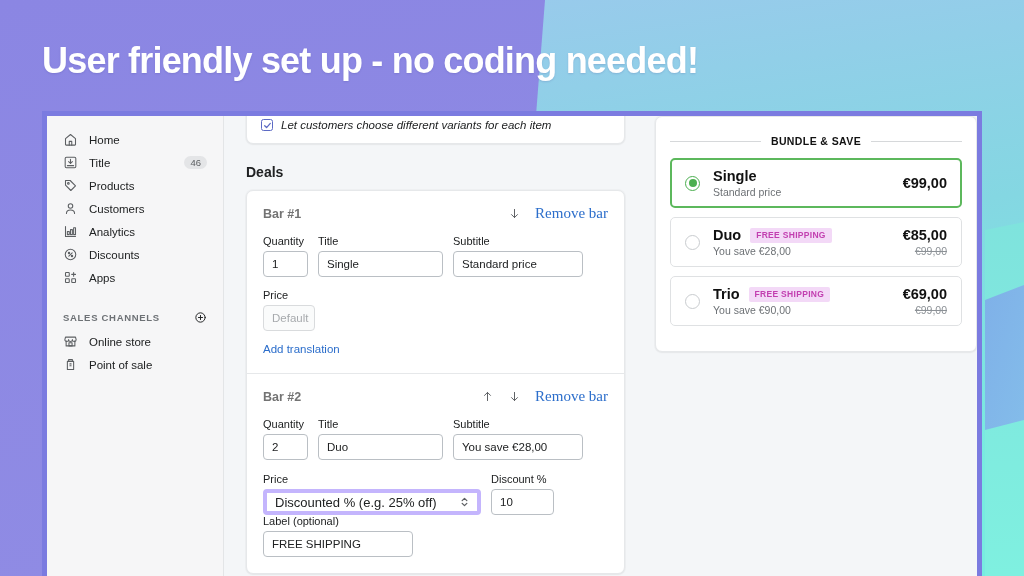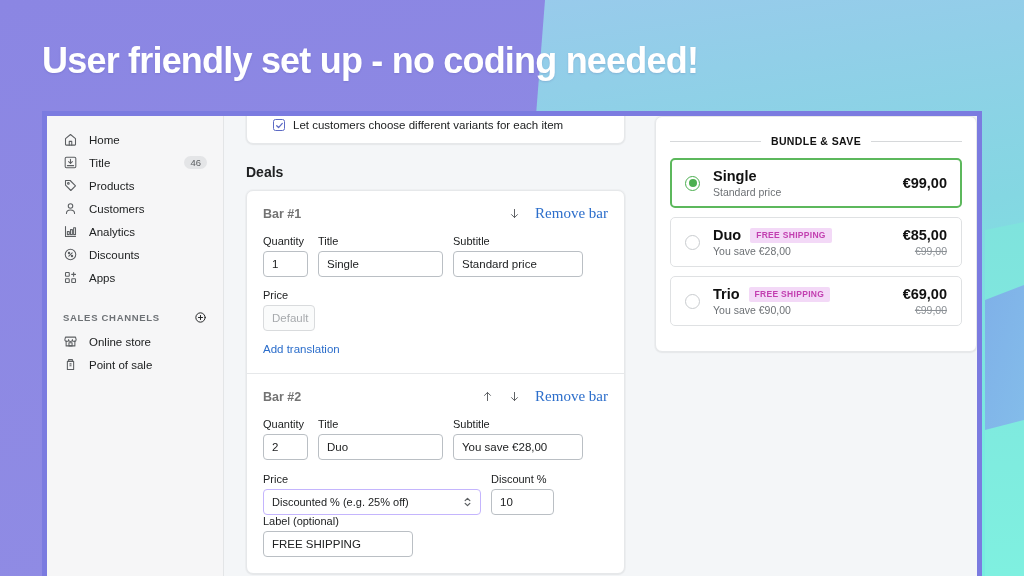--- a/index.html
+++ b/index.html
@@ -61,21 +61,21 @@
 
   
   #main {
     flex: 1; background: #f4f6f8;
     padding: 0 22px; overflow: hidden; position: relative;
   }
   .card {
     background: #fff; border: 1px solid #e6e8ea;
     border-radius: 7px; box-shadow: 0 0 0 1px rgba(63,63,68,.03), 0 1px 2px rgba(0,0,0,.04);
   }
-  #variant-card { margin-top: -8px; padding: 10px 26px 12px; }
+  #variant-card { margin-top: -8px; padding: 10px 14px 12px; font-style: italic; }
   .check-row { display: flex; align-items: center; gap: 8px; }
   .cbox {
     width: 12px; height: 12px; flex: 0 0 12px;
     border: 1px solid #5c6ac4; border-radius: 2.5px;
     background: #fff; display: flex; align-items: center; justify-content: center;
     cursor: pointer;
   }
   .cbox svg { display: block; }
   .check-label { font-size: 11.5px; color: #202223; }
 
@@ -93,22 +93,22 @@
   .field { display: flex; flex-direction: column; }
   .flab { font-size: 11px; color: #202223; margin-bottom: 4px; }
   .inp {
     height: 26px; border: 1px solid #babfc4; border-radius: 4px;
     background: #fff; font-size: 11.5px; color: #202223;
     padding: 0 8px; display: flex; align-items: center;
     font-family: "Liberation Sans", sans-serif;
   }
   .inp.disabled { background: #fafbfb; border-color: #d9dbdd; color: #a7aaad; }
   .sel {
-    height: 26px; border: 1px solid #c4b5fd; border-radius: 4px; background: #fff;
-    font-size: 11px; color: #202223; padding: 0 8px;
+    height: 26px; border: 4px solid #c4b5fd; border-radius: 4px; background: #fff;
+    font-size: 13px; color: #202223; padding: 0 8px;
     display: flex; align-items: center; justify-content: space-between;
   }
   .sel-caret { color: #5c5f62; display: flex; margin-left: 8px; }
   .link-sm { font-size: 11.5px; color: #2c6ecb; margin-top: 12px; display: inline-block; cursor: pointer; }
 
   
   #preview { width: 330px; flex: 0 0 330px; padding: 0 0 0 8px; }
   #preview-card { background: #fff; border: 1px solid #e6e8ea; border-radius: 7px; overflow: hidden;
                   box-shadow: 0 0 0 1px rgba(63,63,68,.03), 0 1px 2px rgba(0,0,0,.04); }
   .pv-head {

